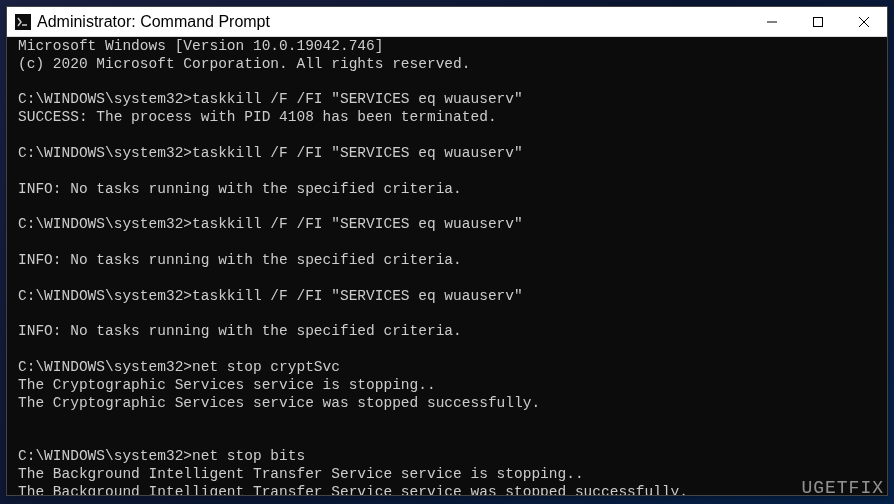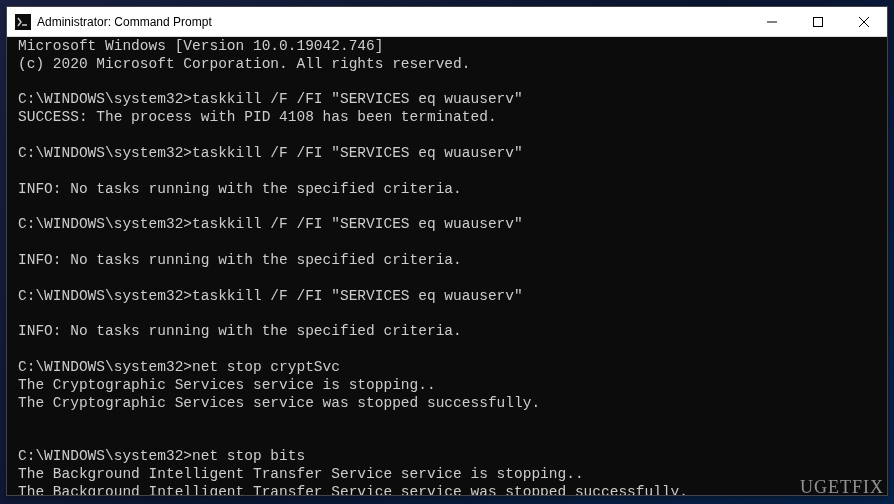--- a/index.html
+++ b/index.html
@@ -23,21 +23,21 @@
     flex-direction: column;
     box-shadow: 0 2px 6px rgba(0,0,0,0.3);
   }
   .titlebar {
     height: 30px;
     background: #ffffff;
     display: flex;
     align-items: center;
     border-bottom: 1px solid #ddd;
     font-family: 'Segoe UI', Tahoma, sans-serif;
-    font-size: 12px;
+    font-size: 16px;
   }
   .titlebar-icon {
     width: 16px;
     height: 16px;
     margin-left: 8px;
     margin-right: 6px;
     display: inline-block;
     position: relative;
   }
   .titlebar-icon svg { width: 100%; height: 100%; }
@@ -67,21 +67,21 @@
     font-size: 14.5px;
     line-height: 1.23;
     padding: 1px 11px;
     overflow: hidden;
     white-space: pre;
   }
   .watermark {
     position: absolute;
     right: 10px;
     bottom: 6px;
-    font-family: Liberation Serif, serif;
+    font-family: Liberation Mono, monospace;
     font-size: 18px;
     letter-spacing: 1px;
     color: rgba(255,255,255,0.55);
     font-weight: 300;
   }
 </style>
 </head>
 <body>
 
 <div class="window">

